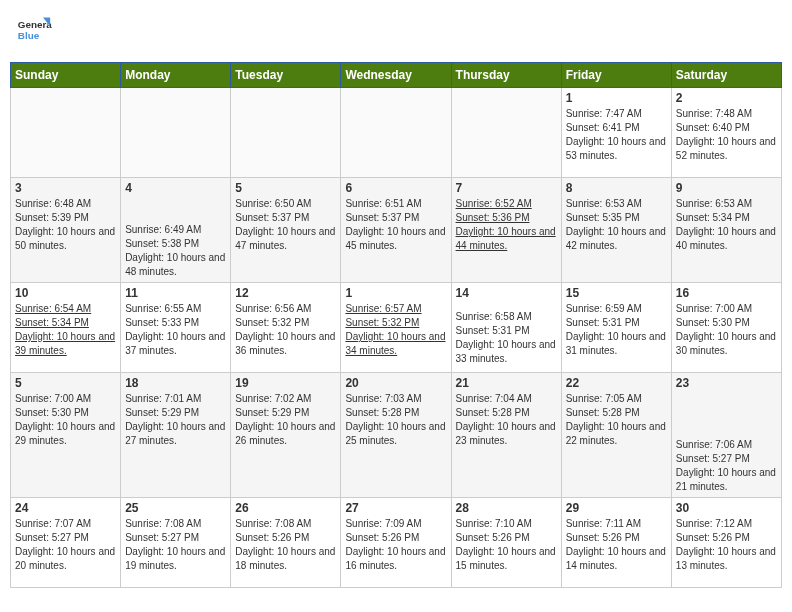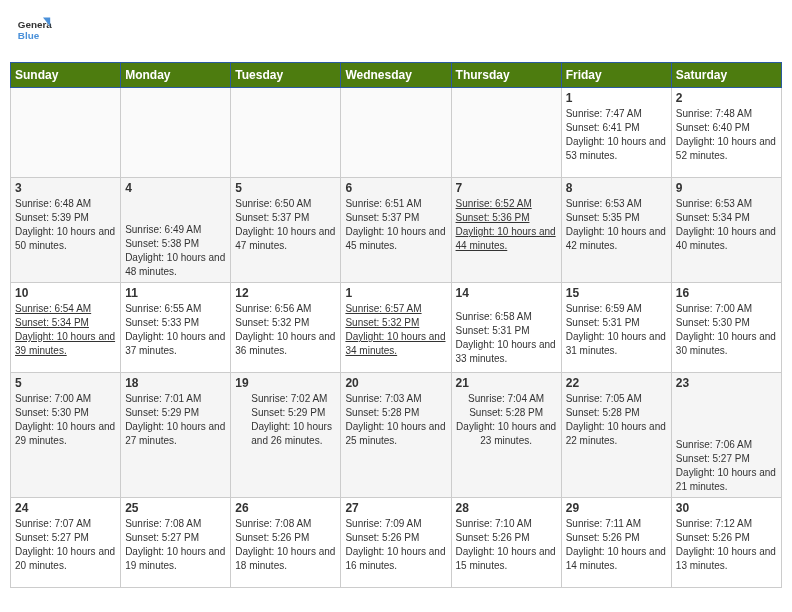--- a/index.html
+++ b/index.html
@@ -224,33 +224,33 @@
 Daylight: 10 hours and 29 minutes.</div>
         </td>
         <td>
           <div class="day-number">18</div>
           <div class="day-info" style="white-space: pre-line;">Sunrise: 7:01 AM
 Sunset: 5:29 PM
 Daylight: 10 hours and 27 minutes.</div>
         </td>
         <td>
           <div class="day-number">19</div>
-          <div class="day-info" style="white-space: pre-line; margin-left: 16px;">Sunrise: 7:02 AM
+          <div class="day-info" style="white-space: pre-line;">Sunrise: 7:02 AM
 Sunset: 5:29 PM
 Daylight: 10 hours and 26 minutes.</div>
         </td>
         <td>
           <div class="day-number">20</div>
           <div class="day-info" style="white-space: pre-line;">Sunrise: 7:03 AM
 Sunset: 5:28 PM
 Daylight: 10 hours and 25 minutes.</div>
         </td>
         <td>
           <div class="day-number">21</div>
-          <div class="day-info" style="white-space: pre-line; text-align: center;">Sunrise: 7:04 AM
+          <div class="day-info" style="white-space: pre-line;">Sunrise: 7:04 AM
 Sunset: 5:28 PM
 Daylight: 10 hours and 23 minutes.</div>
         </td>
         <td>
           <div class="day-number">22</div>
           <div class="day-info" style="white-space: pre-line;">Sunrise: 7:05 AM
 Sunset: 5:28 PM
 Daylight: 10 hours and 22 minutes.</div>
         </td>
         <td>

